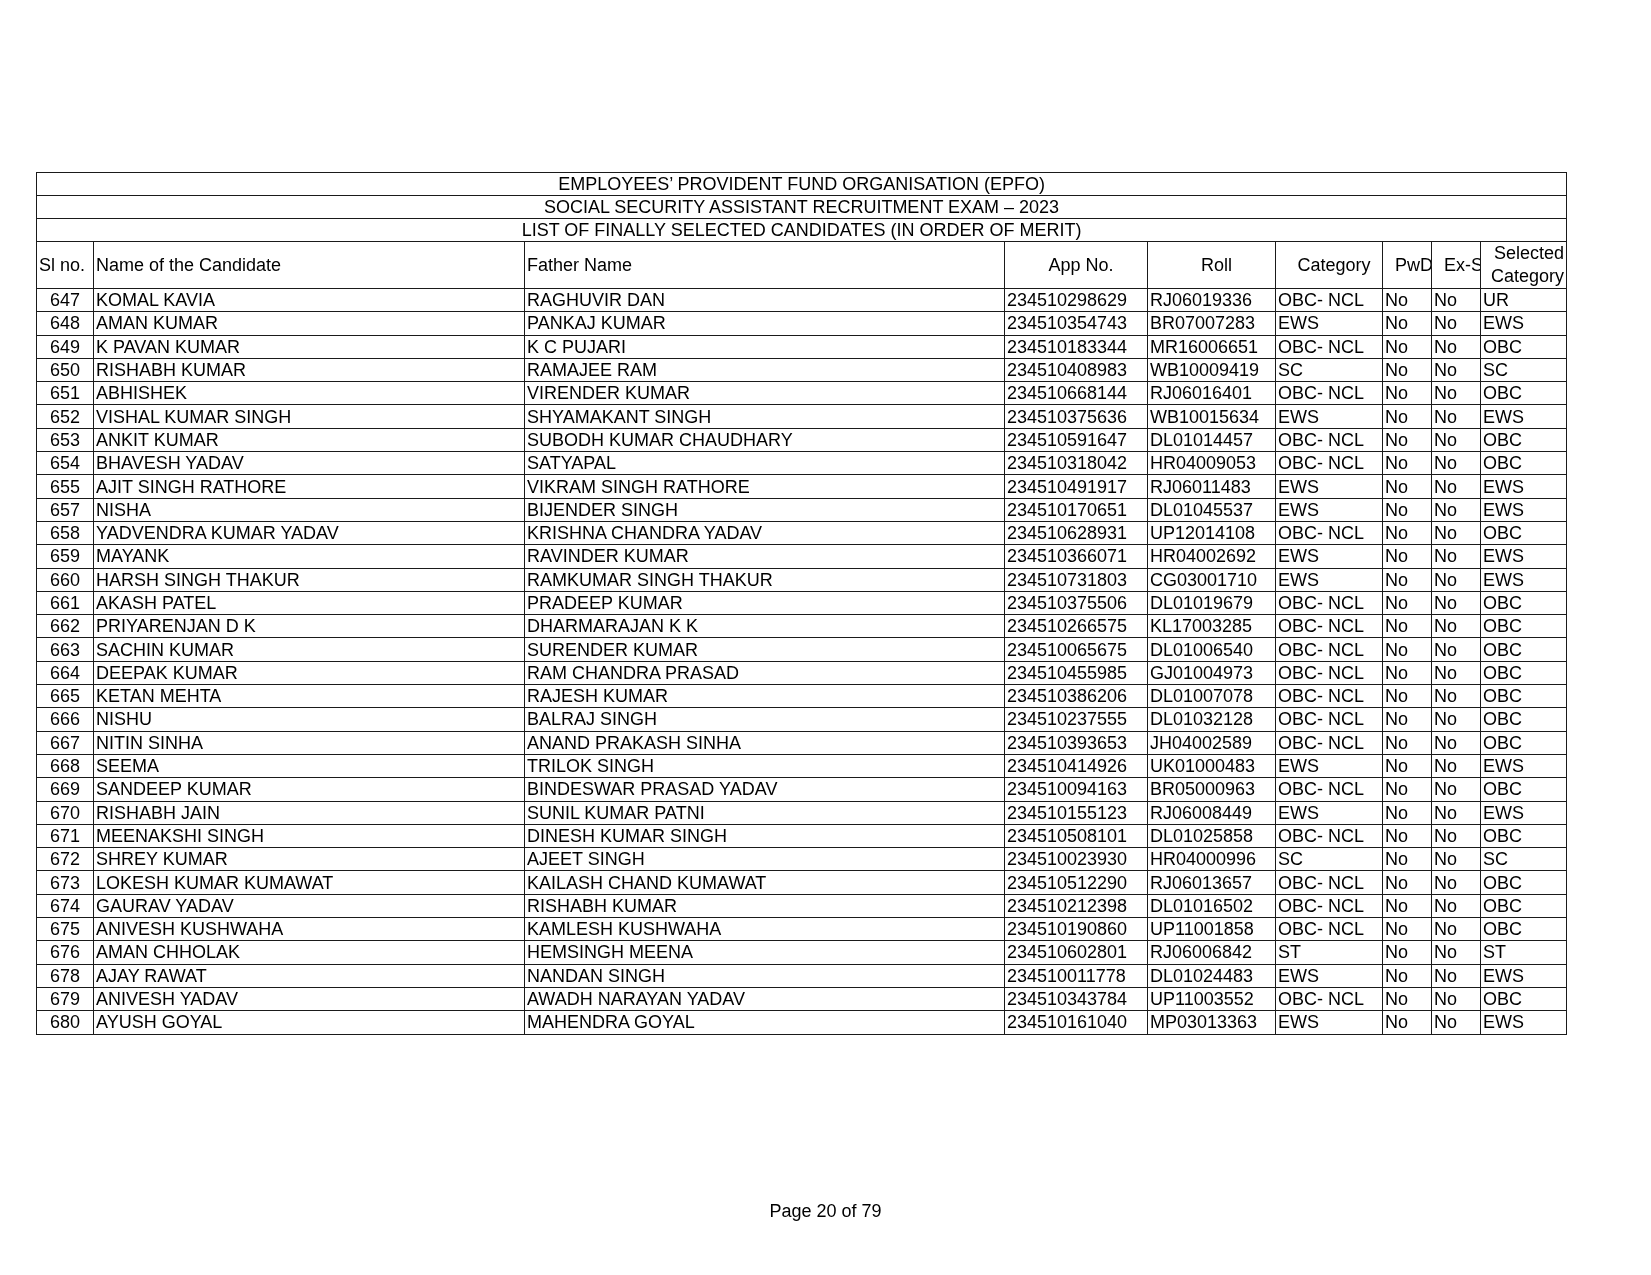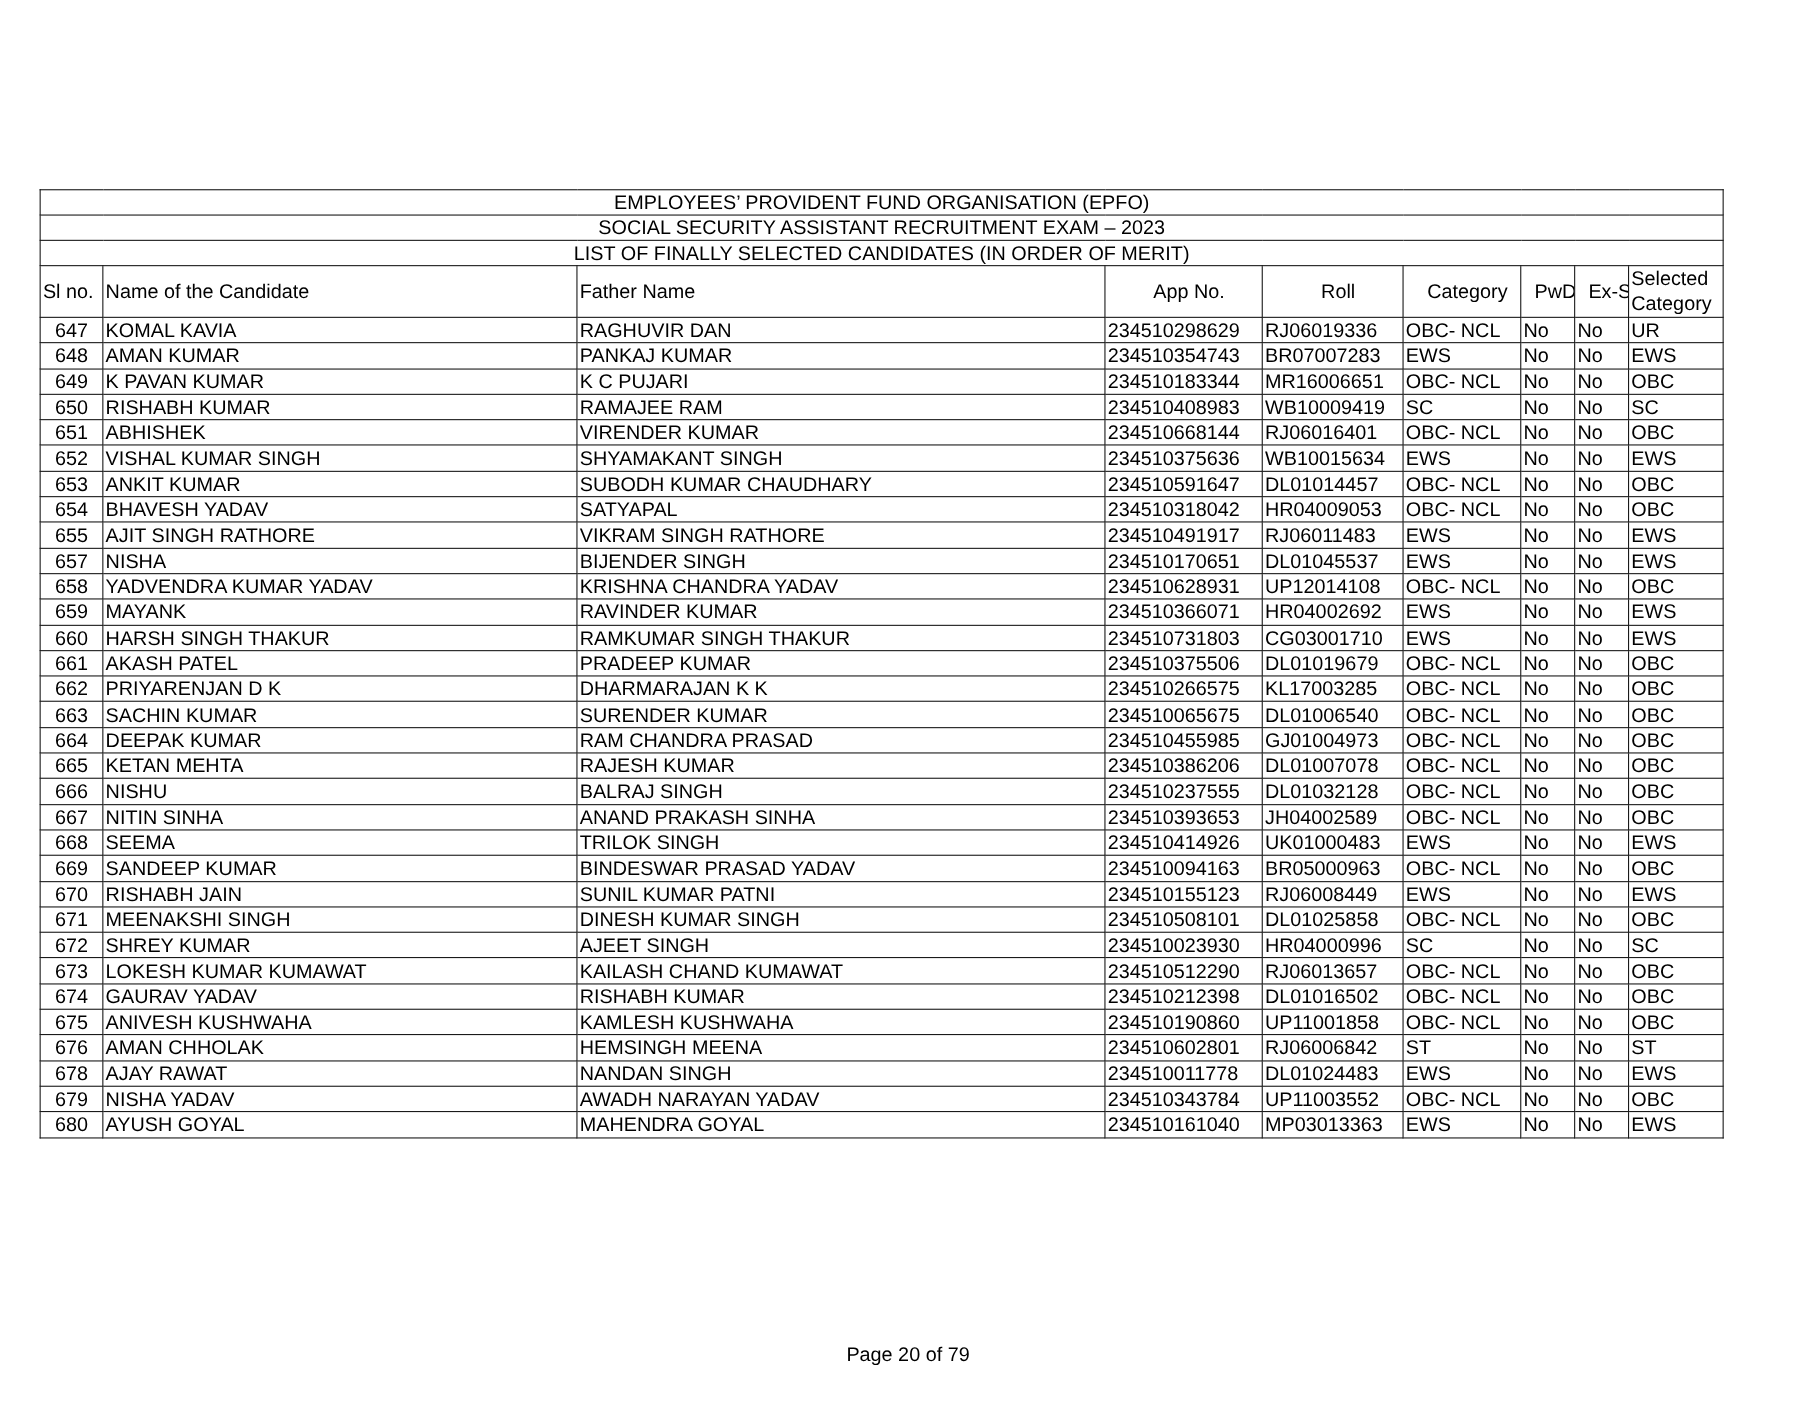--- a/index.html
+++ b/index.html
@@ -6,24 +6,24 @@
   body { width:1651px; height:1275px; position:relative; overflow:hidden;
          font-family:"Liberation Sans", sans-serif; color:#000; }
   .page { position:absolute; left:0; top:0; width:1651px; height:1140px; }
   table.list { position:absolute; left:36px; top:172px; width:1530px;
     border-collapse:collapse; table-layout:fixed; font-size:18px; line-height:20px; }
   table.list td, table.list th { border:1.6px solid #1a1a1a; padding:0 2px; white-space:nowrap;
     overflow:hidden; font-weight:normal; }
   .title-row td { text-align:center; height:22px; padding:0; }
   .hdr th { height:46px; text-align:left; vertical-align:middle; }
   .hdr th.c { text-align:center;padding-left:12px; }
-  .hdr th.sel { text-align:left; line-height:23px; white-space:normal; }
+  .hdr th.sel { text-align:right; line-height:23px; white-space:normal; }
   tbody.rows td { height:22.3px; }
   td.sl { text-align:center; }
-  .footer { position:absolute; left:0; width:1651px; top:1201px; text-align:center; font-size:18px;margin-top:20px; }
+  .footer { position:absolute; left:0; width:1651px; top:1201px; text-align:center; font-size:18px; }
 </style>
 </head>
 <body>
 
 <div class="page">
   <table class="list">
     <colgroup>
       <col style="width:57px">
         <col style="width:431px">
         <col style="width:480px">
@@ -382,21 +382,21 @@
           <td>NANDAN SINGH</td>
           <td>234510011778</td>
           <td>DL01024483</td>
           <td>EWS</td>
           <td>No</td>
           <td>No</td>
           <td>EWS</td>
         </tr>
         <tr>
           <td class="sl">679</td>
-          <td>NISHA YADAV</td>
+          <td>ANIVESH YADAV</td>
           <td>AWADH NARAYAN YADAV</td>
           <td>234510343784</td>
           <td>UP11003552</td>
           <td>OBC- NCL</td>
           <td>No</td>
           <td>No</td>
           <td>OBC</td>
         </tr>
         <tr>
           <td class="sl">680</td>

